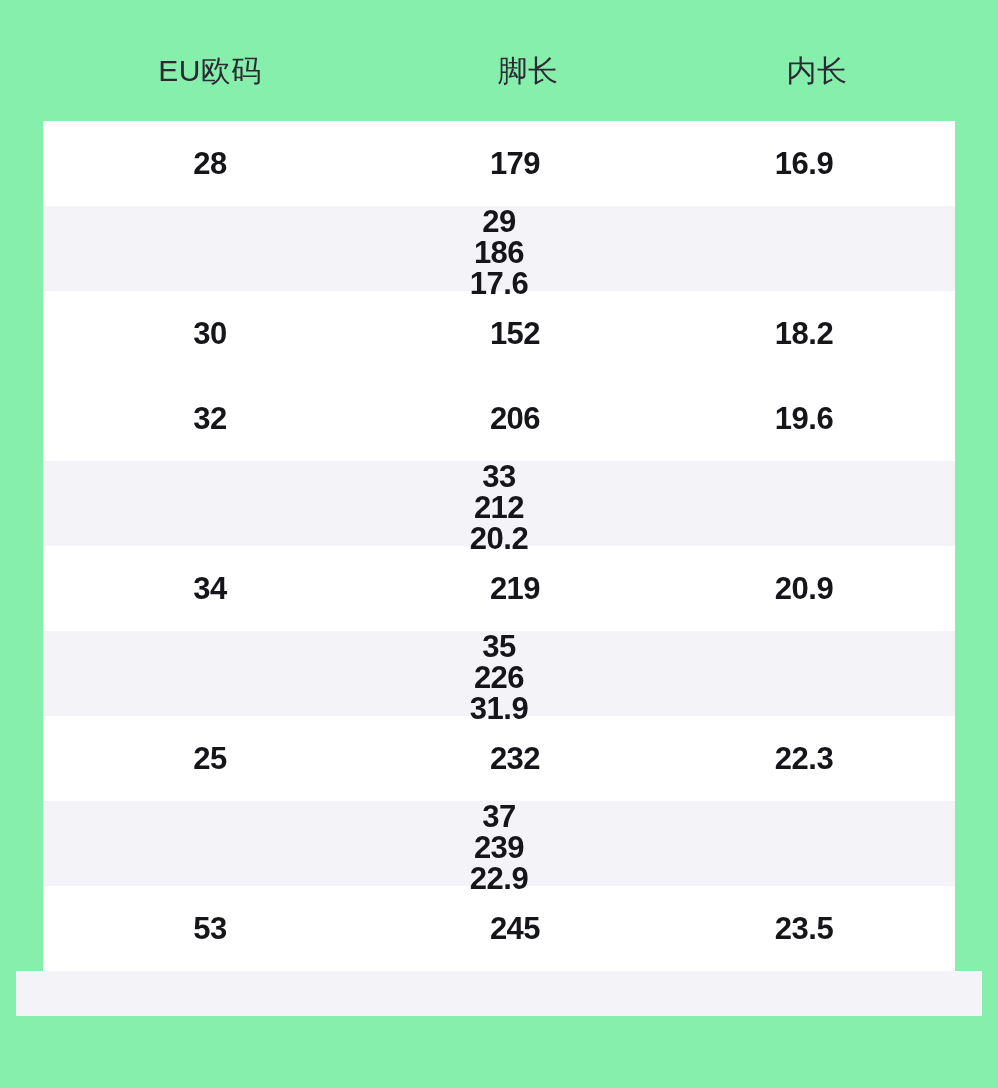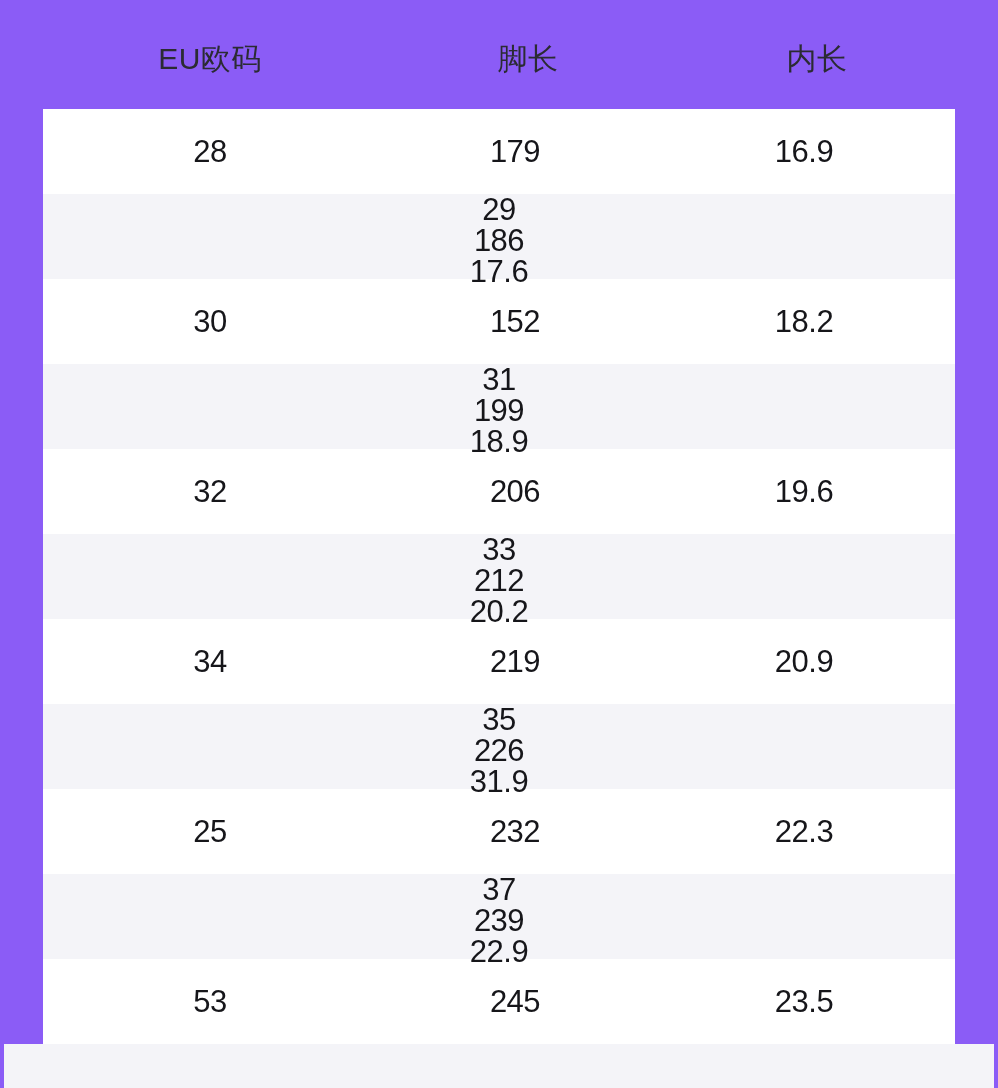--- a/index.html
+++ b/index.html
@@ -12,22 +12,22 @@
     height: 1088px;
     background: #f4f4f8;
     font-family: "Liberation Sans", "DejaVu Sans", sans-serif;
     overflow: hidden;
   }
 
   .size-chart {
     width: 998px;
     height: 1088px;
     box-sizing: border-box;
-    padding: 4px;
-    background: #8b5cf6;
+    padding: 16px;
+    background: #86efac;
     position: relative;
   }
 
   
   .chart-header {
     display: flex;
     width: 912px;
     margin: 0 auto;
     height: 105px;
     align-items: center;
@@ -61,21 +61,21 @@
     height: 85px;
     width: 912px;
     box-sizing: border-box;
   }
 
   .chart-row.odd  { background: #ffffff; }
   .chart-row.even { background: #f4f4f8; flex-direction: column; }
 
   .chart-row .cell {
     font-size: 31px;
-    font-weight: 400;
+    font-weight: 700;
     color: #16161a;
     text-align: center;
     line-height: 1;
     letter-spacing: -0.5px;
   }
 
   .chart-footer-spacer {
     height: 45px;
     width: 100%;
     background: #f4f4f8;
@@ -105,25 +105,20 @@
       <div class="cell col-2">186</div>
       <div class="cell col-3">17.6</div>
     </div>
 
     <div class="chart-row odd">
       <div class="cell col-1">30</div>
       <div class="cell col-2">152</div>
       <div class="cell col-3">18.2</div>
     </div>
 
-    <div class="chart-row even">
-      <div class="cell col-1">31</div>
-      <div class="cell col-2">199</div>
-      <div class="cell col-3">18.9</div>
-    </div>
 
     <div class="chart-row odd">
       <div class="cell col-1">32</div>
       <div class="cell col-2">206</div>
       <div class="cell col-3">19.6</div>
     </div>
 
     <div class="chart-row even">
       <div class="cell col-1">33</div>
       <div class="cell col-2">212</div>

